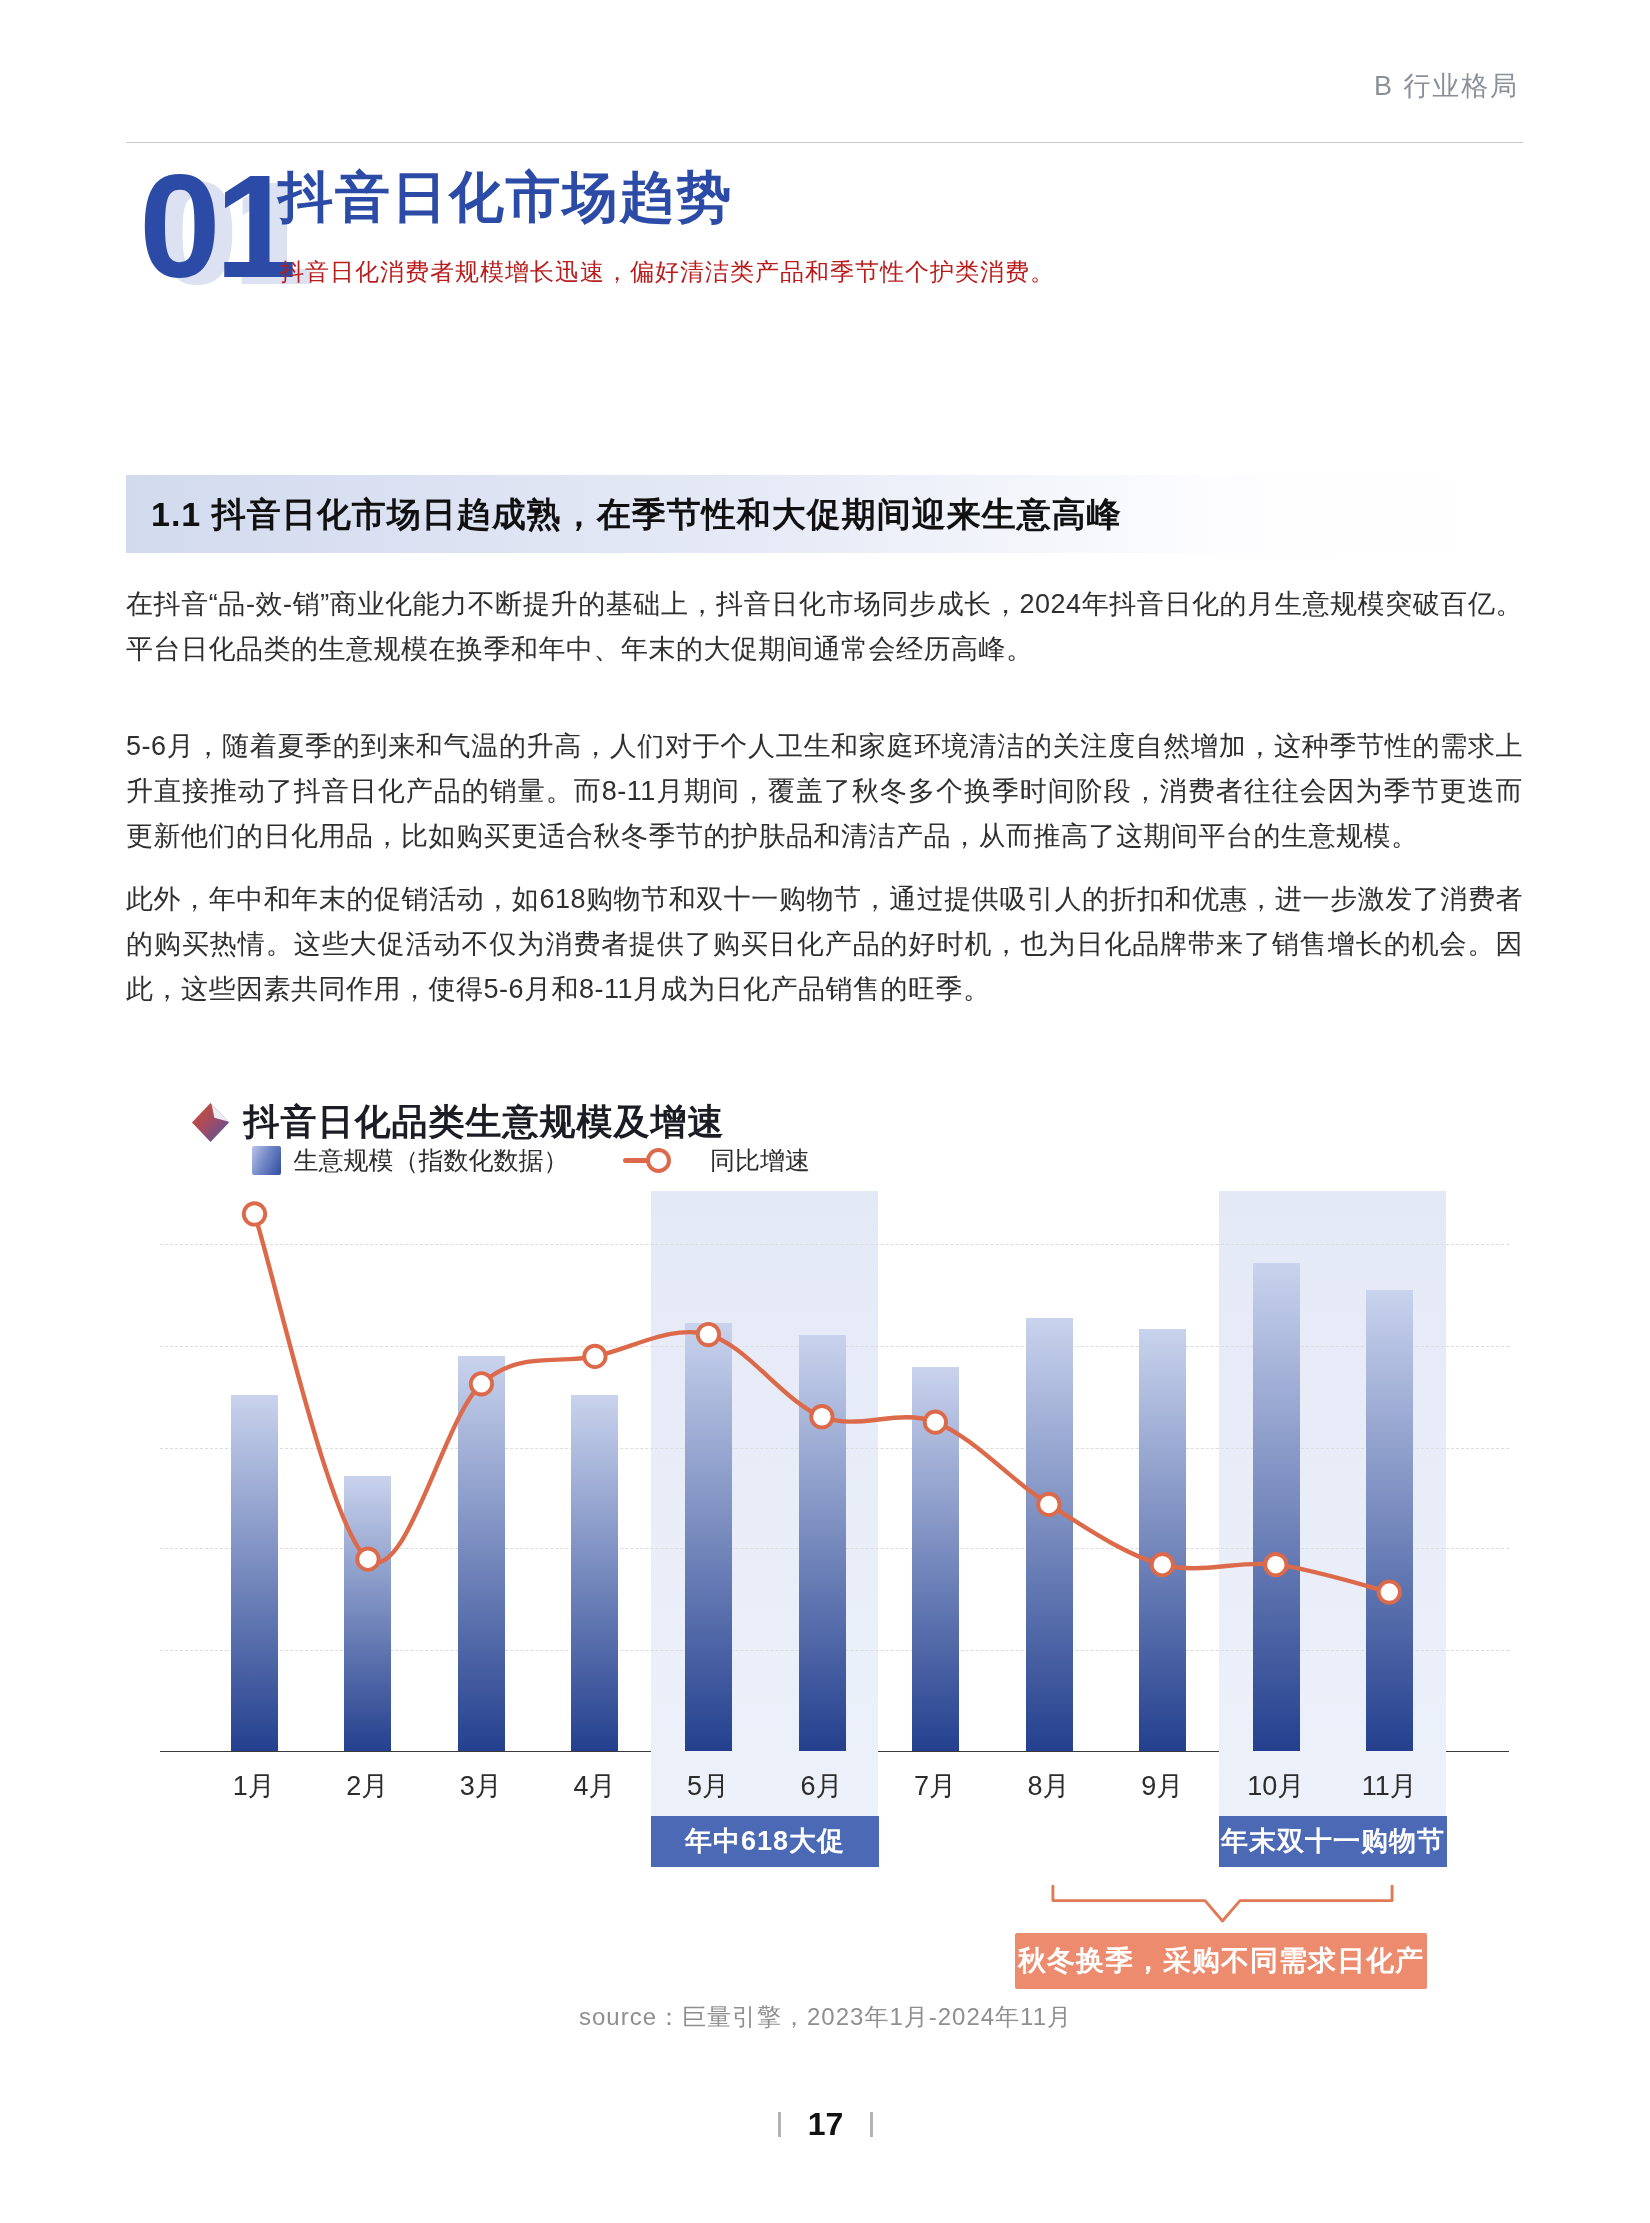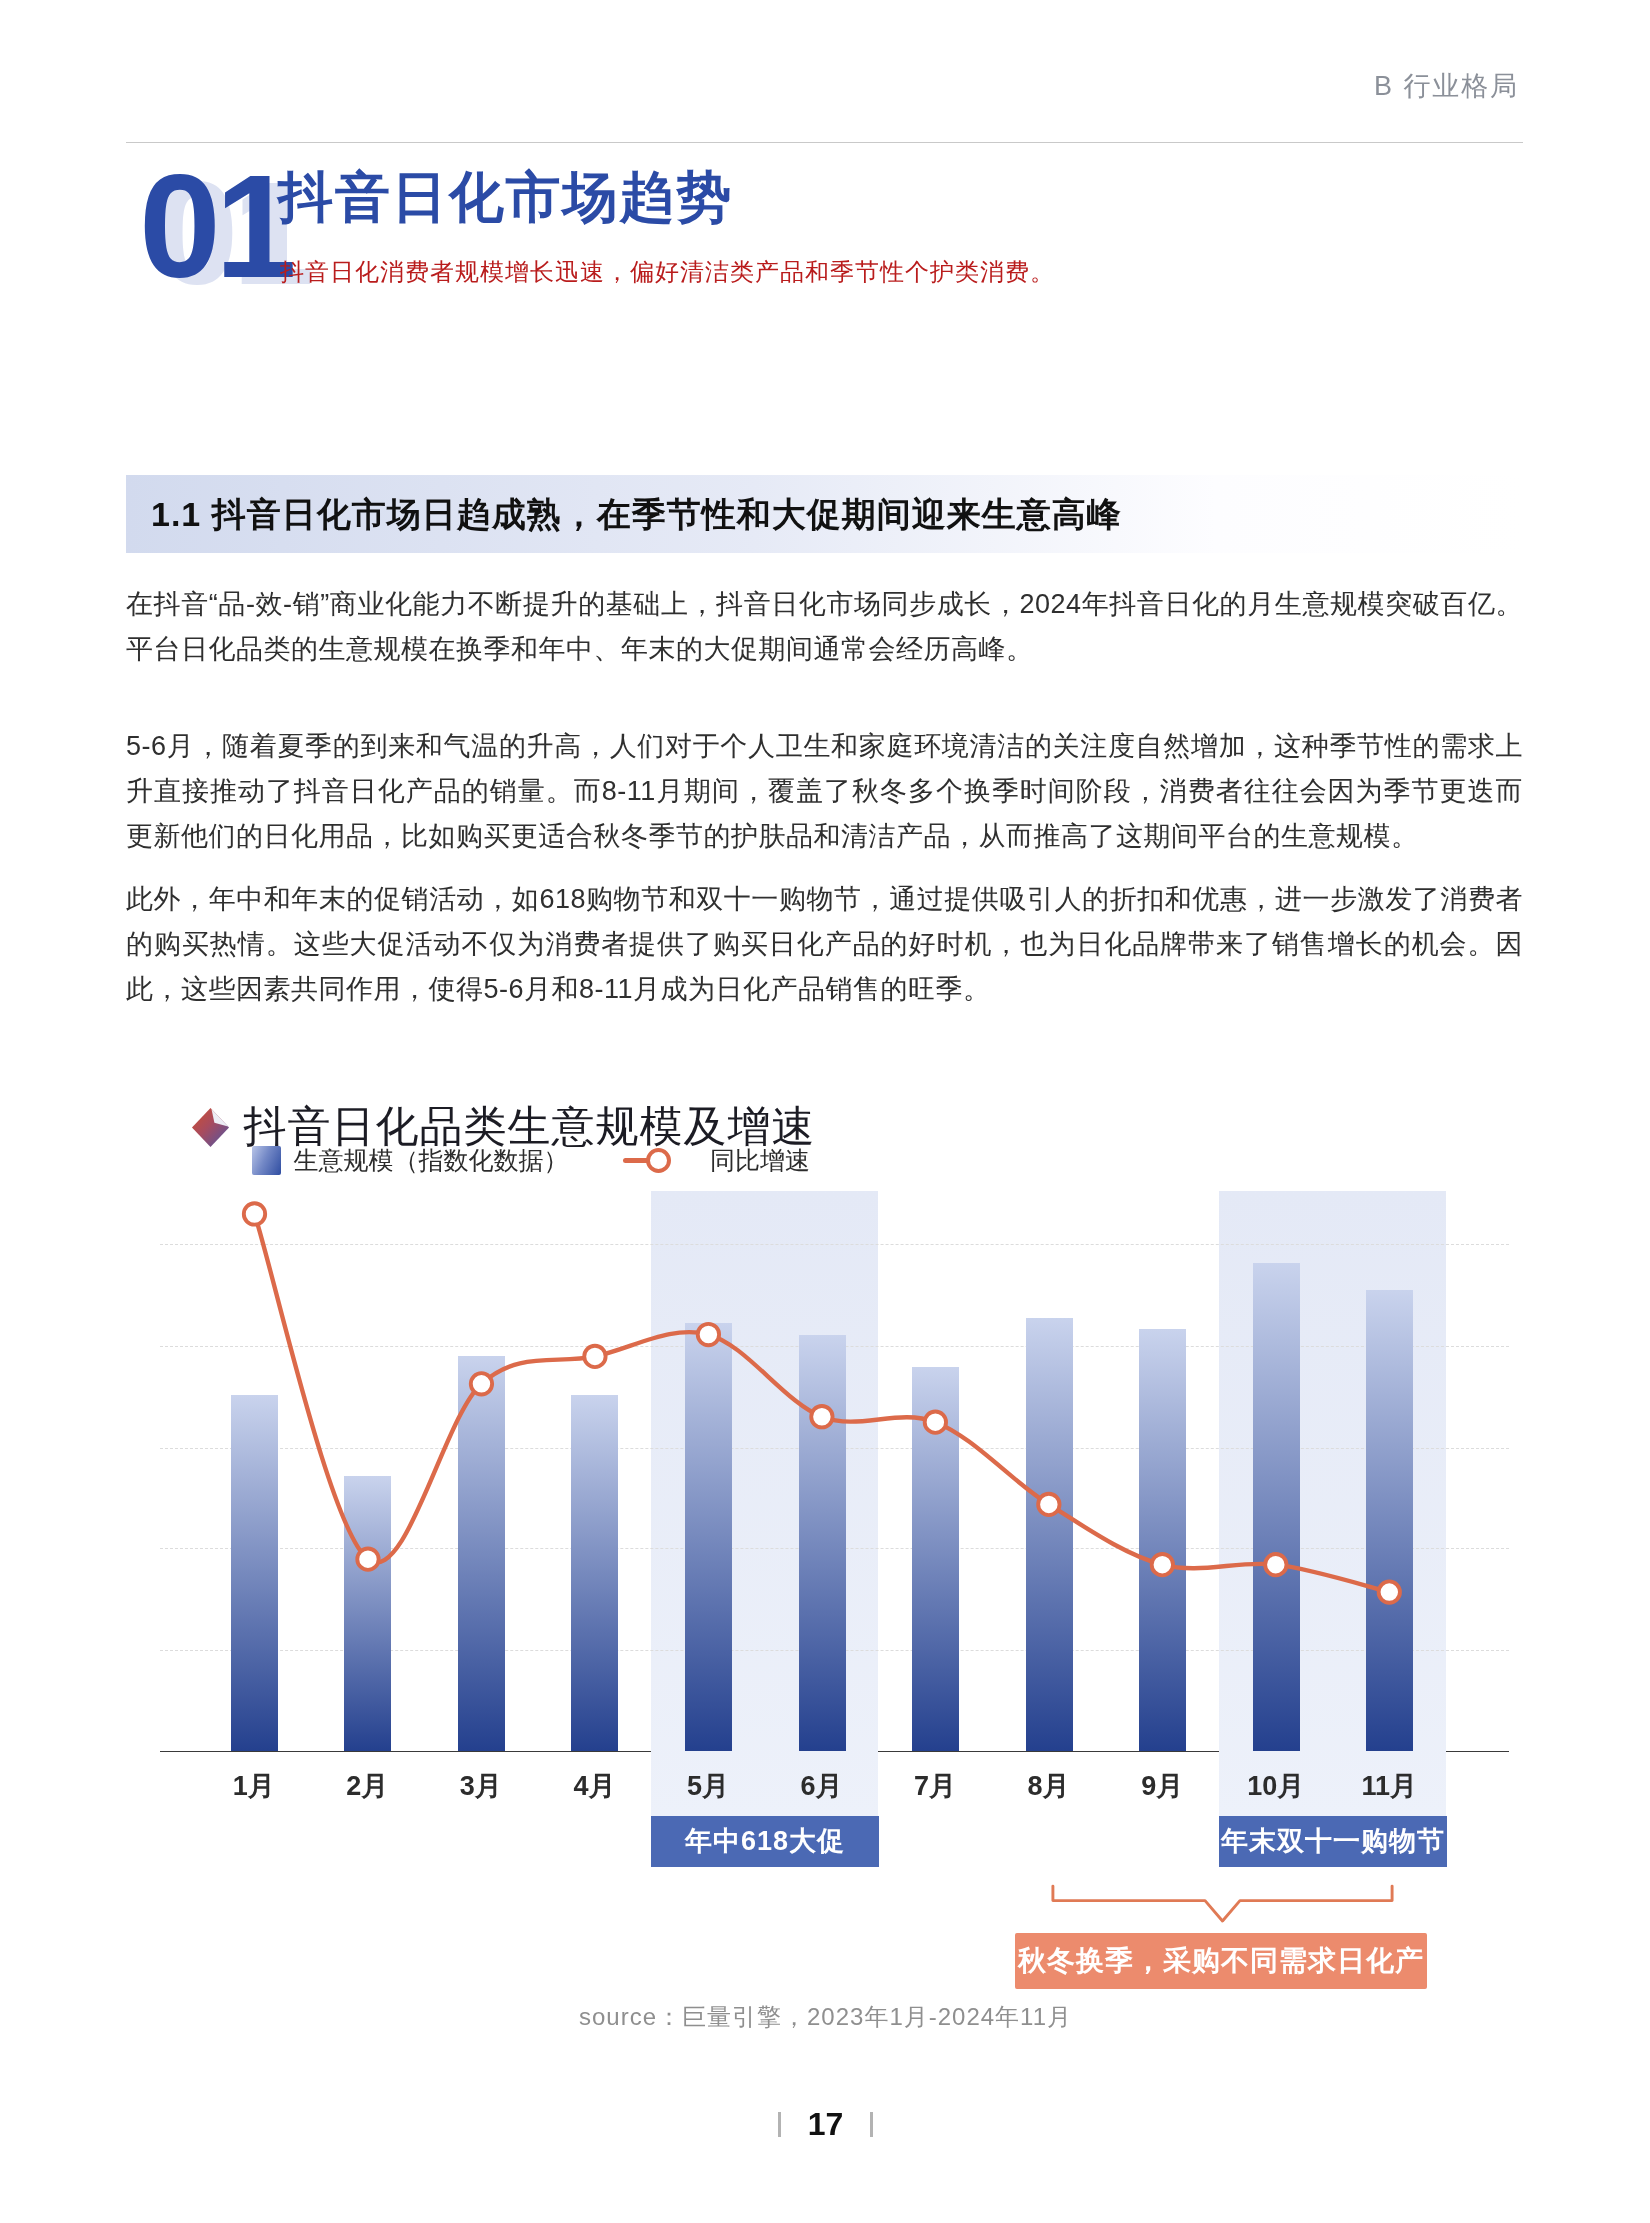--- a/index.html
+++ b/index.html
@@ -50,21 +50,21 @@
   }
   .para-1{top:582px;}
   .para-2{top:724px;}
   .para-3{top:877px;}
   
   .chart-header{
     position:absolute;left:191px;top:1098px;
     display:flex;align-items:center;gap:13.6px;
   }
   .chart-header .gem{width:39px;height:41px;flex:0 0 auto;}
-  .chart-title{font-size:43px;font-weight:normal;color:#1c1c24;letter-spacing:1px;}
+  .chart-title{font-size:36px;font-weight:bold;color:#1c1c24;letter-spacing:1px;}
   .legend-row{
     position:absolute;left:231px;top:1141px;height:39px;
     display:flex;align-items:center;margin-left:21px;
   }
   .legend-swatch{
     width:29px;height:29px;border-radius:1.9px;
     background:linear-gradient(115deg,#b9c5e8 0%,#7388c6 45%,#2f4da1 100%);
     margin-right:12.6px;
   }
   .legend-label{font-size:25px;color:#2c2c2c;}
@@ -98,21 +98,21 @@
   .bars-layer{position:absolute;inset:0;z-index:2;}
   .bar{
     position:absolute;bottom:0;width:47px;
     background:linear-gradient(180deg,#c9d3ed 0%,#24408e 100%);
   }
   .line-layer{position:absolute;left:0;top:0;z-index:3;overflow:visible;}
   .x-axis-labels{
     position:absolute;left:197px;top:1768px;width:1249px;
     display:flex;z-index:4;
   }
-  .xlabel{flex:1 1 0;text-align:center;font-size:27px;color:#2c2c2c;font-weight:bold;}
+  .xlabel{flex:1 1 0;text-align:center;font-size:27px;color:#2c2c2c;}
   
   .promo-badge{
     position:absolute;top:1816px;width:228px;height:51px;
     background:#4b69b4;color:#ffffff;
     font-size:27px;font-weight:bold;text-align:center;line-height:51px;
     letter-spacing:1px;
   }
   .promo-badge-1{left:651px;}
   .promo-badge-2{left:1219px;}
   .bracket-svg{position:absolute;left:1050px;top:1883px;}

